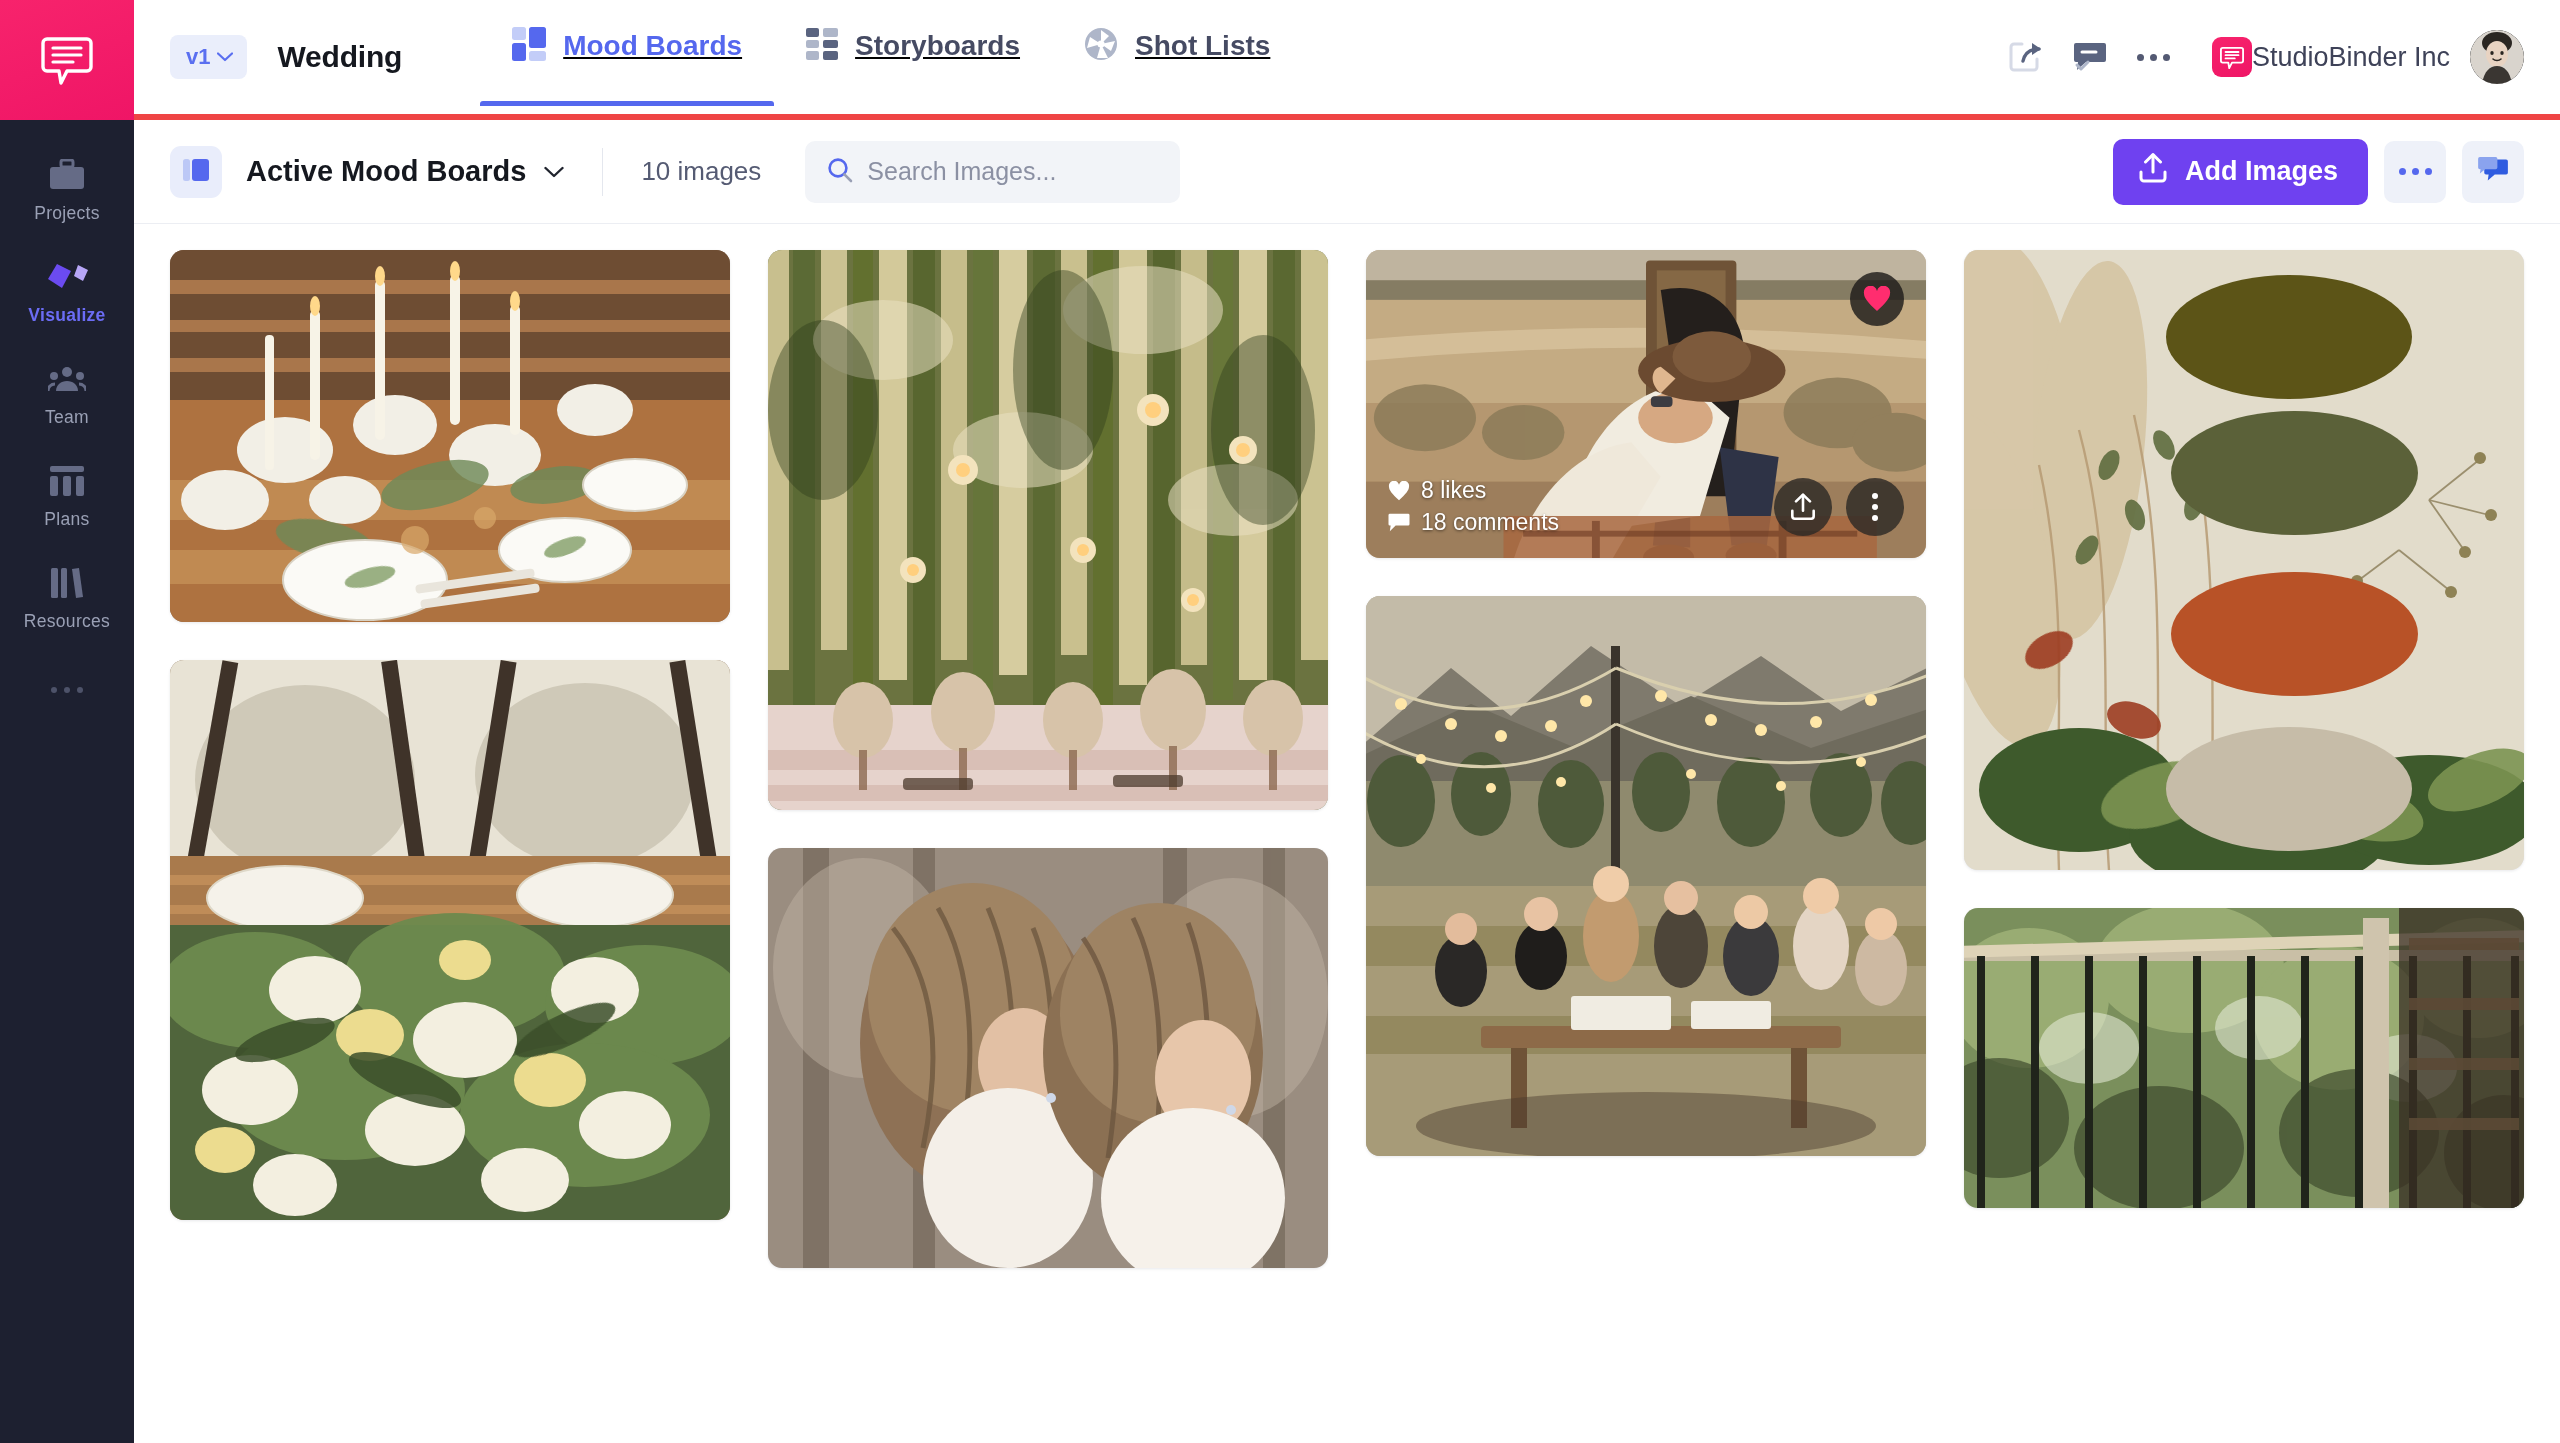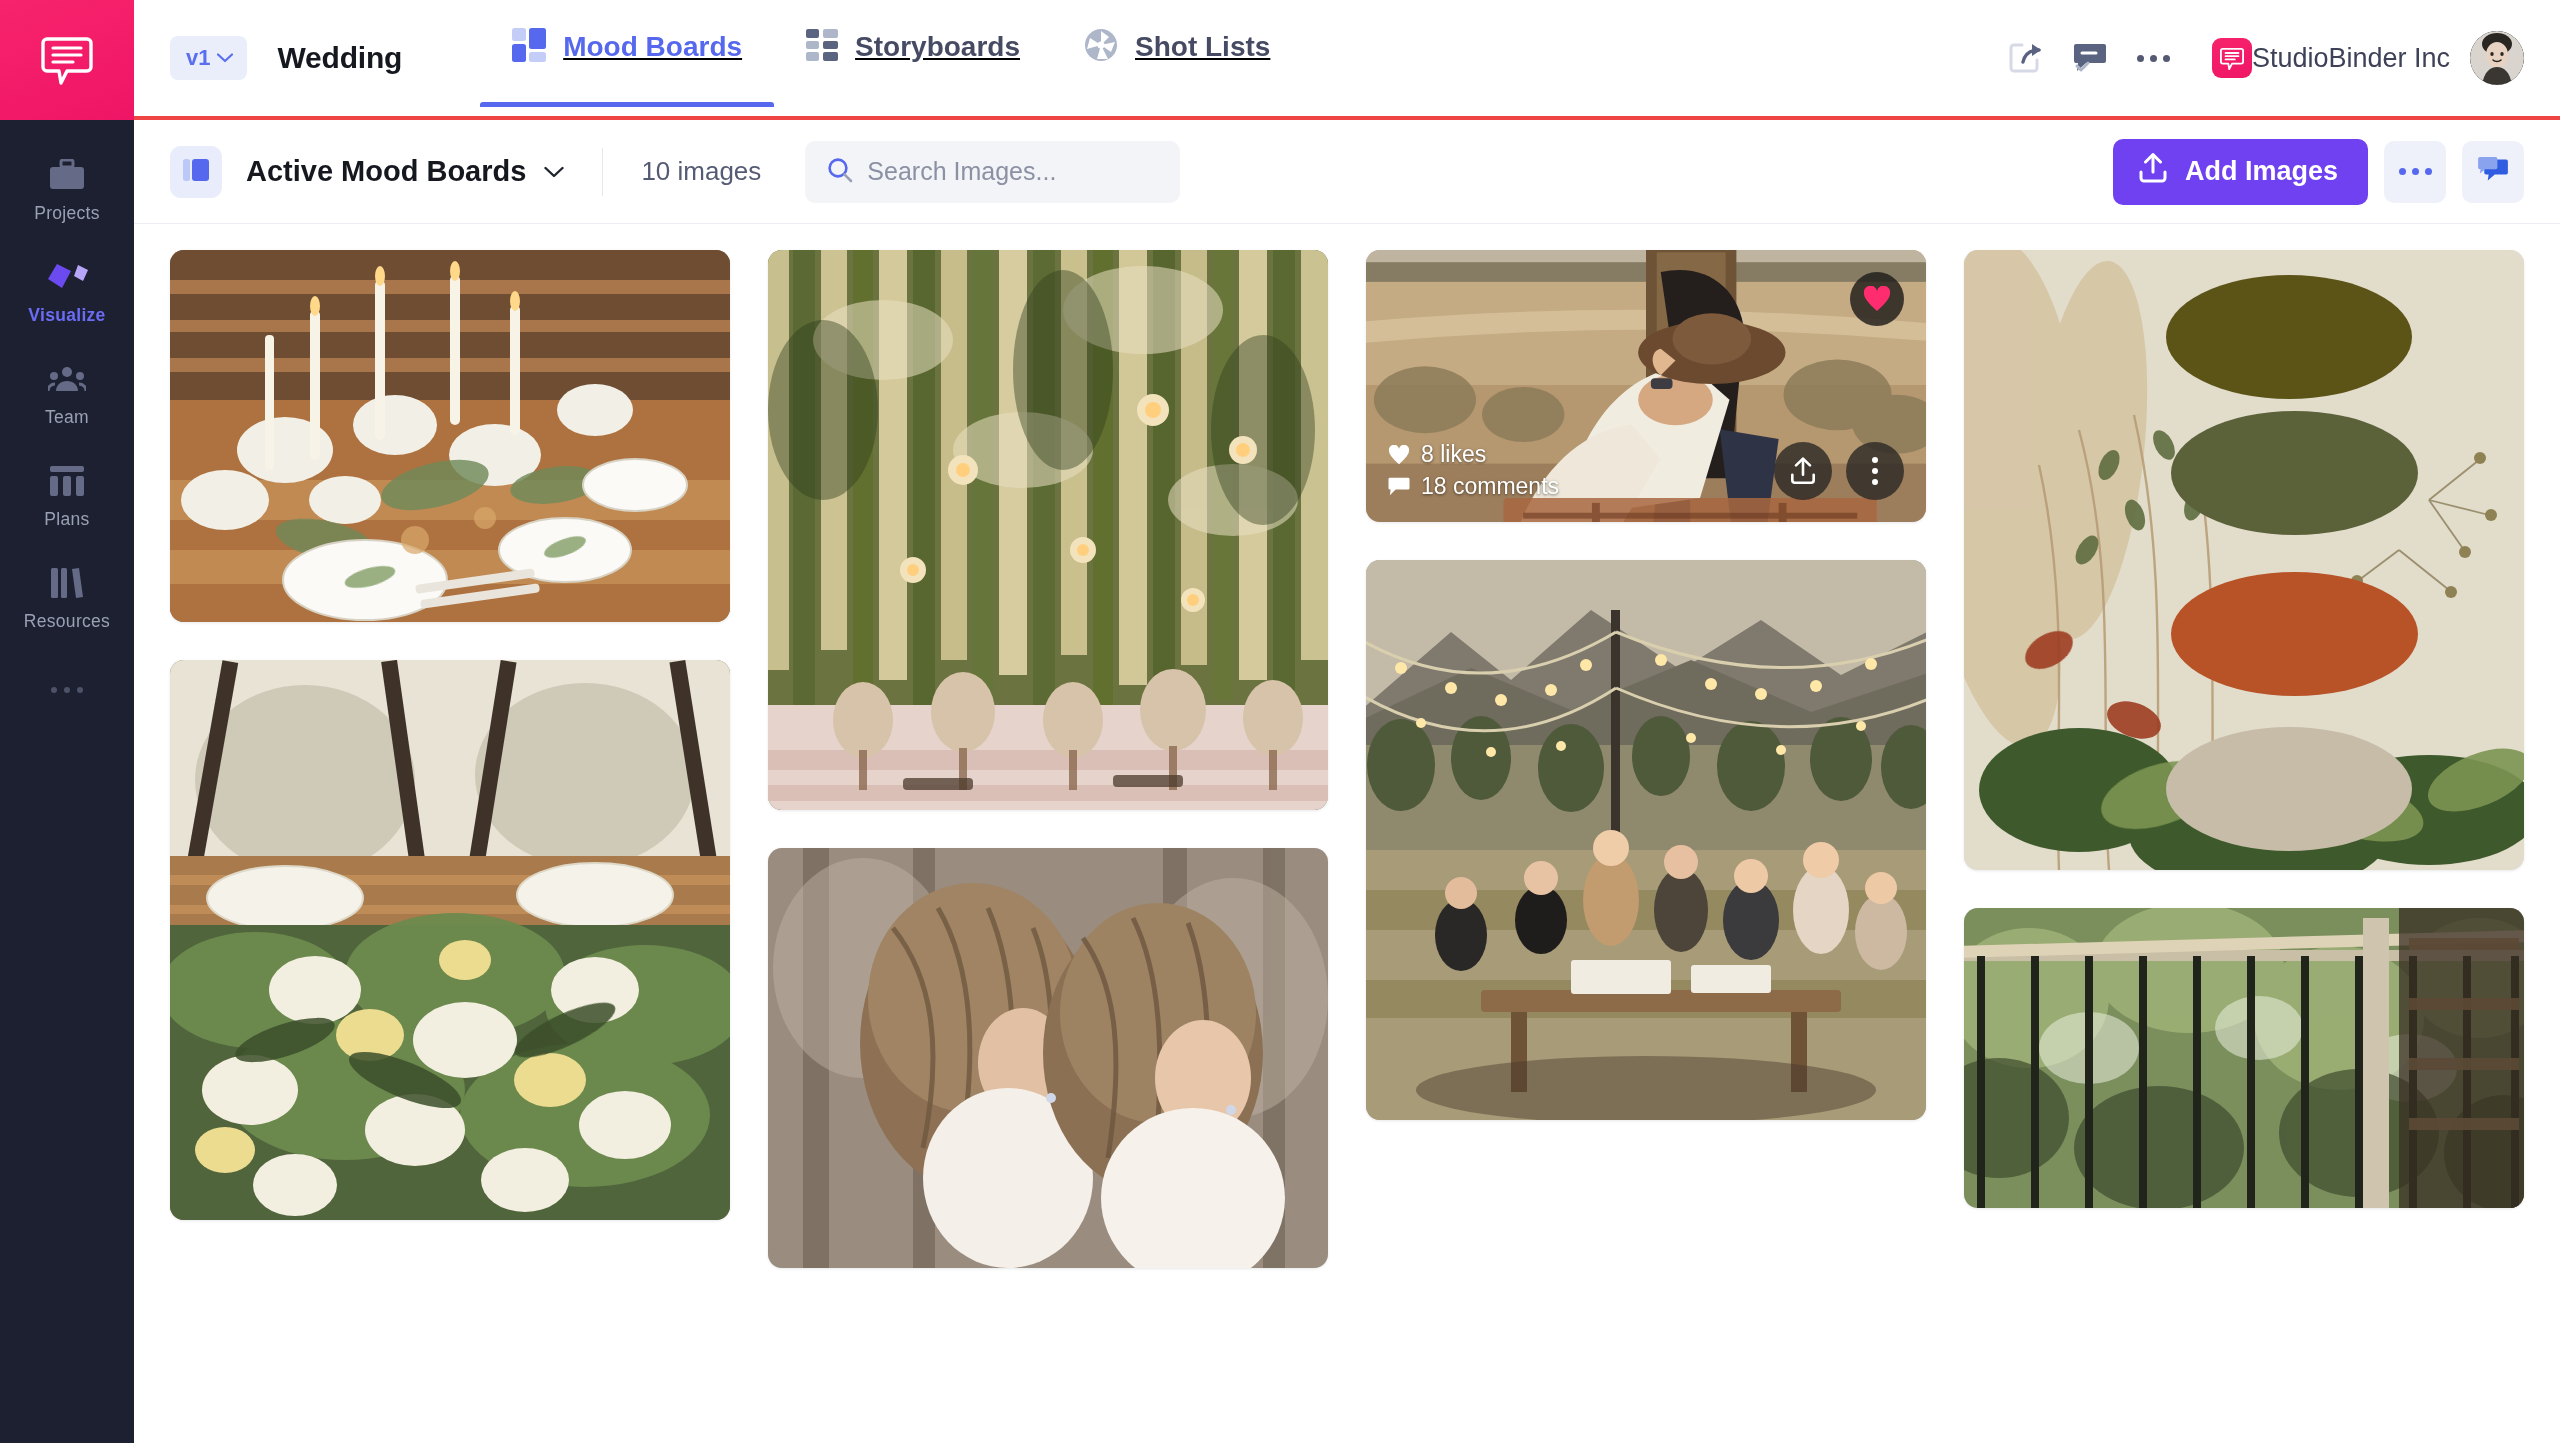--- a/index.html
+++ b/index.html
@@ -52,21 +52,21 @@
   .nav-dots i { width:6px;height:6px;border-radius:50%;background:#4d5269;display:block; }
 
   
   .main { flex: 1 1 auto; display: flex; flex-direction: column; min-width: 0; background: #fff; }
 
   
   .topbar {
     height: 120px; flex: 0 0 120px;
     display: flex; align-items: center;
     background: #fff;
-    border-bottom: 4px solid #ef4444;
+    border-bottom: 6px solid #ef4444;
     padding: 0 36px 0 36px;
     position: relative;
   }
   .v-badge {
     display: flex; align-items: center; gap: 7px;
     background: #eaeefb; color: #5a6ff0;
     border-radius: 8px;
     padding: 9px 14px 9px 16px;
     font-size: 22px; font-weight: 700;
     cursor: pointer;
@@ -688,21 +688,21 @@
               <ellipse cx="440" cy="230" rx="48" ry="58" fill="#e7c6aa"></ellipse>
               <ellipse cx="430" cy="350" rx="92" ry="90" fill="#f6f1ea"></ellipse>
               <circle cx="288" cy="250" r="5" fill="#cfd8e8"></circle>
               <circle cx="468" cy="262" r="5" fill="#cfd8e8"></circle>
             </svg>
           </div>
         </div>
 
         <div class="col">
 
-          <div class="card" style="height:272px">
+          <div class="card" style="height:308px">
             <svg class="ph" viewBox="0 0 570 372" preserveAspectRatio="xMidYMid slice">
               <rect width="570" height="372" fill="#c9b290"></rect>
               <rect width="570" height="70" fill="#bfb49f"></rect>
               <rect y="60" width="570" height="22" fill="#857c63"></rect>
               <rect y="80" width="570" height="110" fill="#c4ab83"></rect>
               <rect y="185" width="570" height="90" fill="#b59770"></rect>
               <rect y="265" width="570" height="107" fill="#9d7e5c"></rect>
               <path d="M0 120 Q285 96 570 122 L570 140 Q285 116 0 142 Z" fill="#d8c39d" opacity=".8"></path>
               <rect x="285" y="40" width="92" height="210" rx="4" fill="#6f5337"></rect>
               <rect x="296" y="50" width="70" height="190" fill="#856845"></rect>

